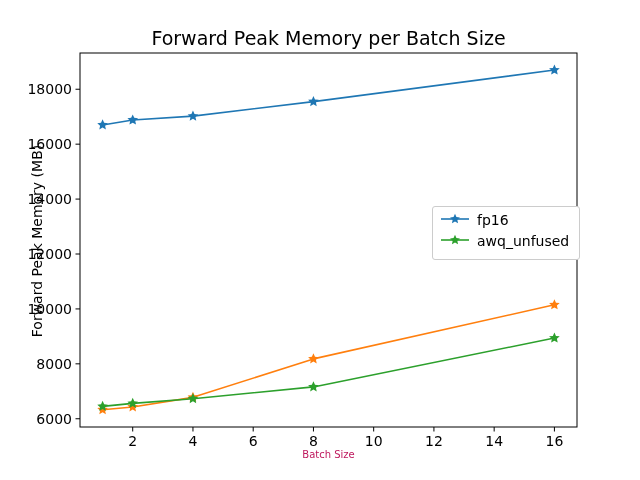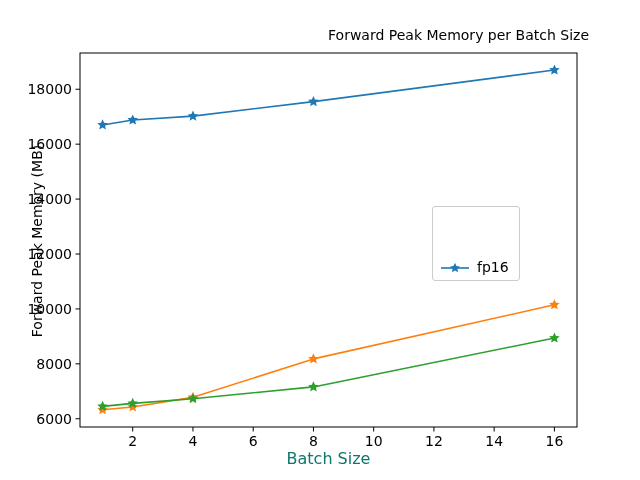--- a/index.html
+++ b/index.html
@@ -1,27 +1,27 @@
 <!DOCTYPE html>
 <html><head>
 <meta charset="utf-8">
 <style>
   html,body{margin:0;padding:0;}
   body{font-family:"DejaVu Sans","Liberation Sans",sans-serif;background:#fff;}
   .figure{position:relative;width:640px;height:480px;background:#ffffff;overflow:hidden;}
-  .chart-title{position:absolute;left:92px;top:27px;width:497px;text-align:right;
-    font-size:14px;color:#000;}
+  .chart-title{position:absolute;left:80px;top:27px;width:497px;text-align:center;
+    font-size:19px;color:#000;}
   .x-label{position:absolute;left:80px;top:449px;width:497px;text-align:center;
-    font-size:16px;color:#0f766e;}
+    font-size:10px;color:#be185d;}
   .y-label{position:absolute;left:-150px;top:233px;width:374px;text-align:center;
     font-size:14px;color:#000;transform:rotate(-90deg);transform-origin:center;}
   svg text{font-family:"DejaVu Sans","Liberation Sans",sans-serif;}
   .legend{position:absolute;left:432px;top:206px;background:#ffffff;
     border:1px solid #cccccc;border-radius:3px;padding:5px 10px 5px 7px;}
-  .legend-row{display:flex;align-items:flex-end;height:21px;margin-top:42px;}
+  .legend-row{display:flex;align-items:flex-start;height:21px;}
   .legend-label{font-size:14px;color:#000;margin-left:7px;white-space:nowrap;}
 </style>
 </head>
 <body>
 
 <div class="figure">
   <div class="chart-title">Forward Peak Memory per Batch Size</div>
   <svg id="plot-svg" width="640" height="480" style="position:absolute;left:0;top:0;">
       <g>
         <line x1="132.71212121212122" y1="427" x2="132.71212121212122" y2="431.5" stroke="#000000" stroke-width="1"></line>
@@ -86,14 +86,21 @@
   <div class="x-label">Batch Size</div>
   <div class="y-label">Forward Peak Memory (MB)</div>
   <div class="legend" id="legend">
       <div class="legend-row">
         <svg width="30" height="14">
           <line x1="1" y1="7" x2="29" y2="7" stroke="#1f77b4" stroke-width="1.6"></line>
           <path d="M15.00,1.80L16.44,5.02L19.95,5.39L17.32,7.76L18.06,11.21L15.00,9.44L11.94,11.21L12.68,7.76L10.05,5.39L13.56,5.02Z" fill="#1f77b4"></path>
         </svg>
         <span class="legend-label">fp16</span>
       </div>
+      <div class="legend-row">
+        <svg width="30" height="14">
+          <line x1="1" y1="7" x2="29" y2="7" stroke="#2ca02c" stroke-width="1.6"></line>
+          <path d="M15.00,1.80L16.44,5.02L19.95,5.39L17.32,7.76L18.06,11.21L15.00,9.44L11.94,11.21L12.68,7.76L10.05,5.39L13.56,5.02Z" fill="#2ca02c"></path>
+        </svg>
+        <span class="legend-label">awq_unfused</span>
+      </div>
     </div>
 </div>
 
 </body></html>

